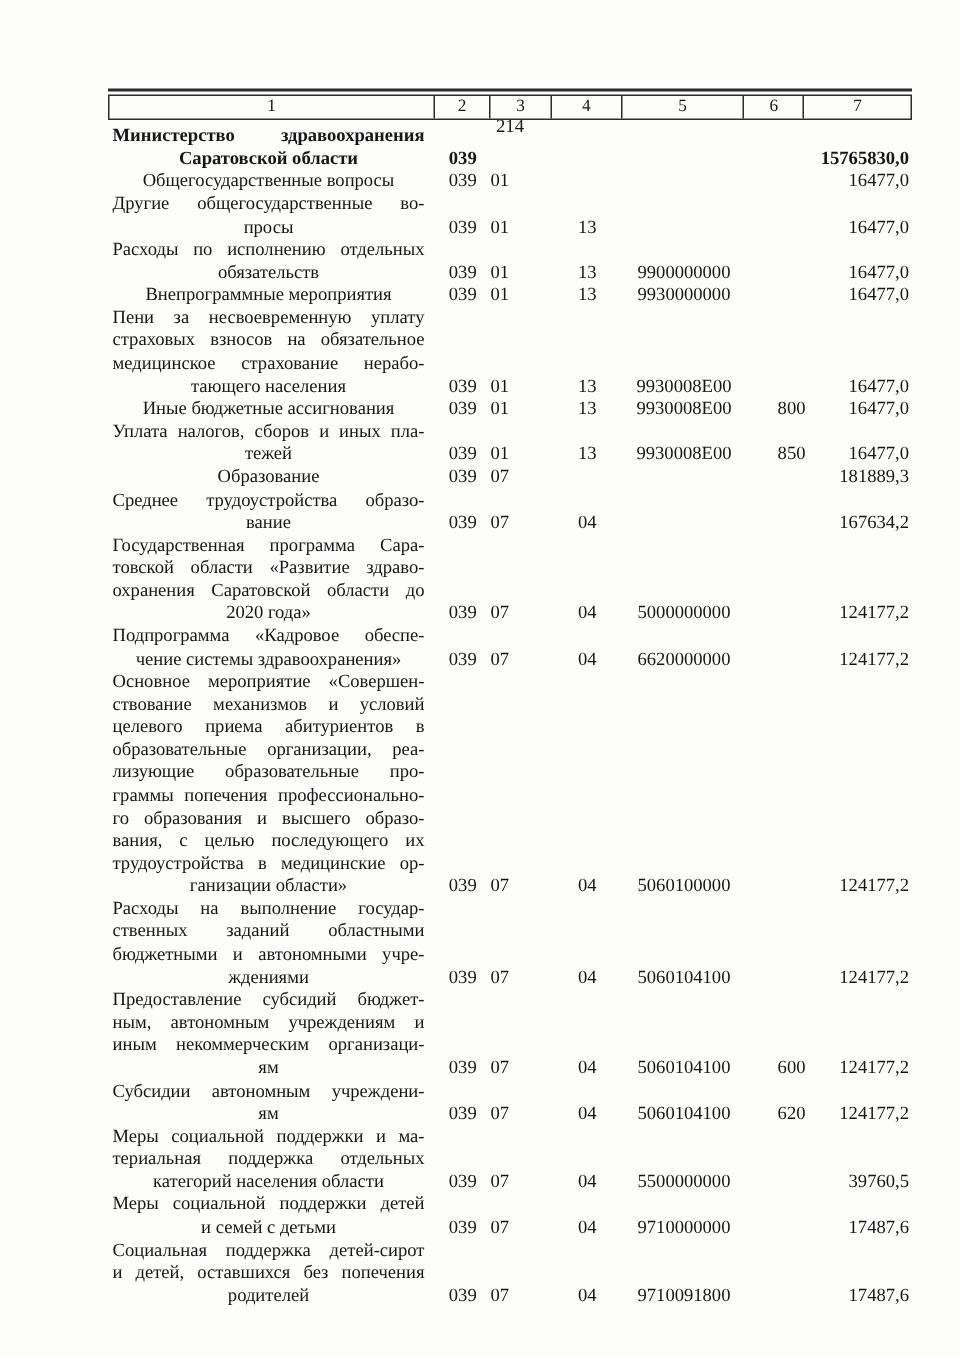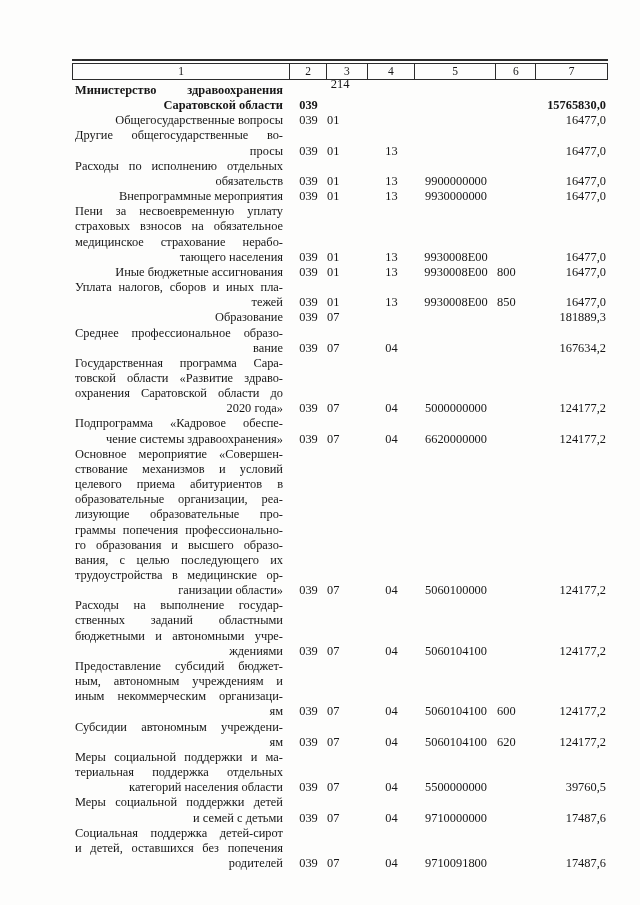--- a/index.html
+++ b/index.html
@@ -49,26 +49,26 @@
   .tbody {
     padding-top:3px;
     font-size:12.4px;
     line-height:15.15px;
   }
   .trow { display:flex; align-items:flex-end; }
   .trow.bold { font-weight:bold; }
   .td { box-sizing:border-box; }
   .c1 { width:218px; padding-left:3px; padding-right:7px; }
   .c1 .jline { text-align:justify; text-align-last:justify; }
-  .c1 .lline { text-align:right; white-space:nowrap; }
+  .c1 .lline { text-align:center; white-space:nowrap; }
   .c2 { width:37px; text-align:center; }
   .c3 { width:41px; text-align:left; }
   .c4 { width:47px; text-align:center; }
   .c5 { width:82px; text-align:center; }
-  .c6 { width:40px; text-align:left; }
+  .c6 { width:40px; text-align:right; }
   .c7 { width:71px; text-align:right; padding-right:2px; white-space:nowrap; }
 </style>
 </head>
 <body>
 
 <div class="page">
   <div class="page-number">214</div>
 
   <div class="budget-table">
     <div class="top-rule"></div>
@@ -185,21 +185,21 @@
           </div>
           <div class="td c2">039</div>
           <div class="td c3">07</div>
           <div class="td c4"></div>
           <div class="td c5"></div>
           <div class="td c6"></div>
           <div class="td c7">181889,3</div>
         </div>
         <div class="trow">
           <div class="td c1">
-            <div class="jline">Среднее профессиональное образо-</div>
+            <div class="jline">Среднее трудоустройства образо-</div>
             <div class="lline">вание</div>
           </div>
           <div class="td c2">039</div>
           <div class="td c3">07</div>
           <div class="td c4">04</div>
           <div class="td c5"></div>
           <div class="td c6"></div>
           <div class="td c7">167634,2</div>
         </div>
         <div class="trow">

